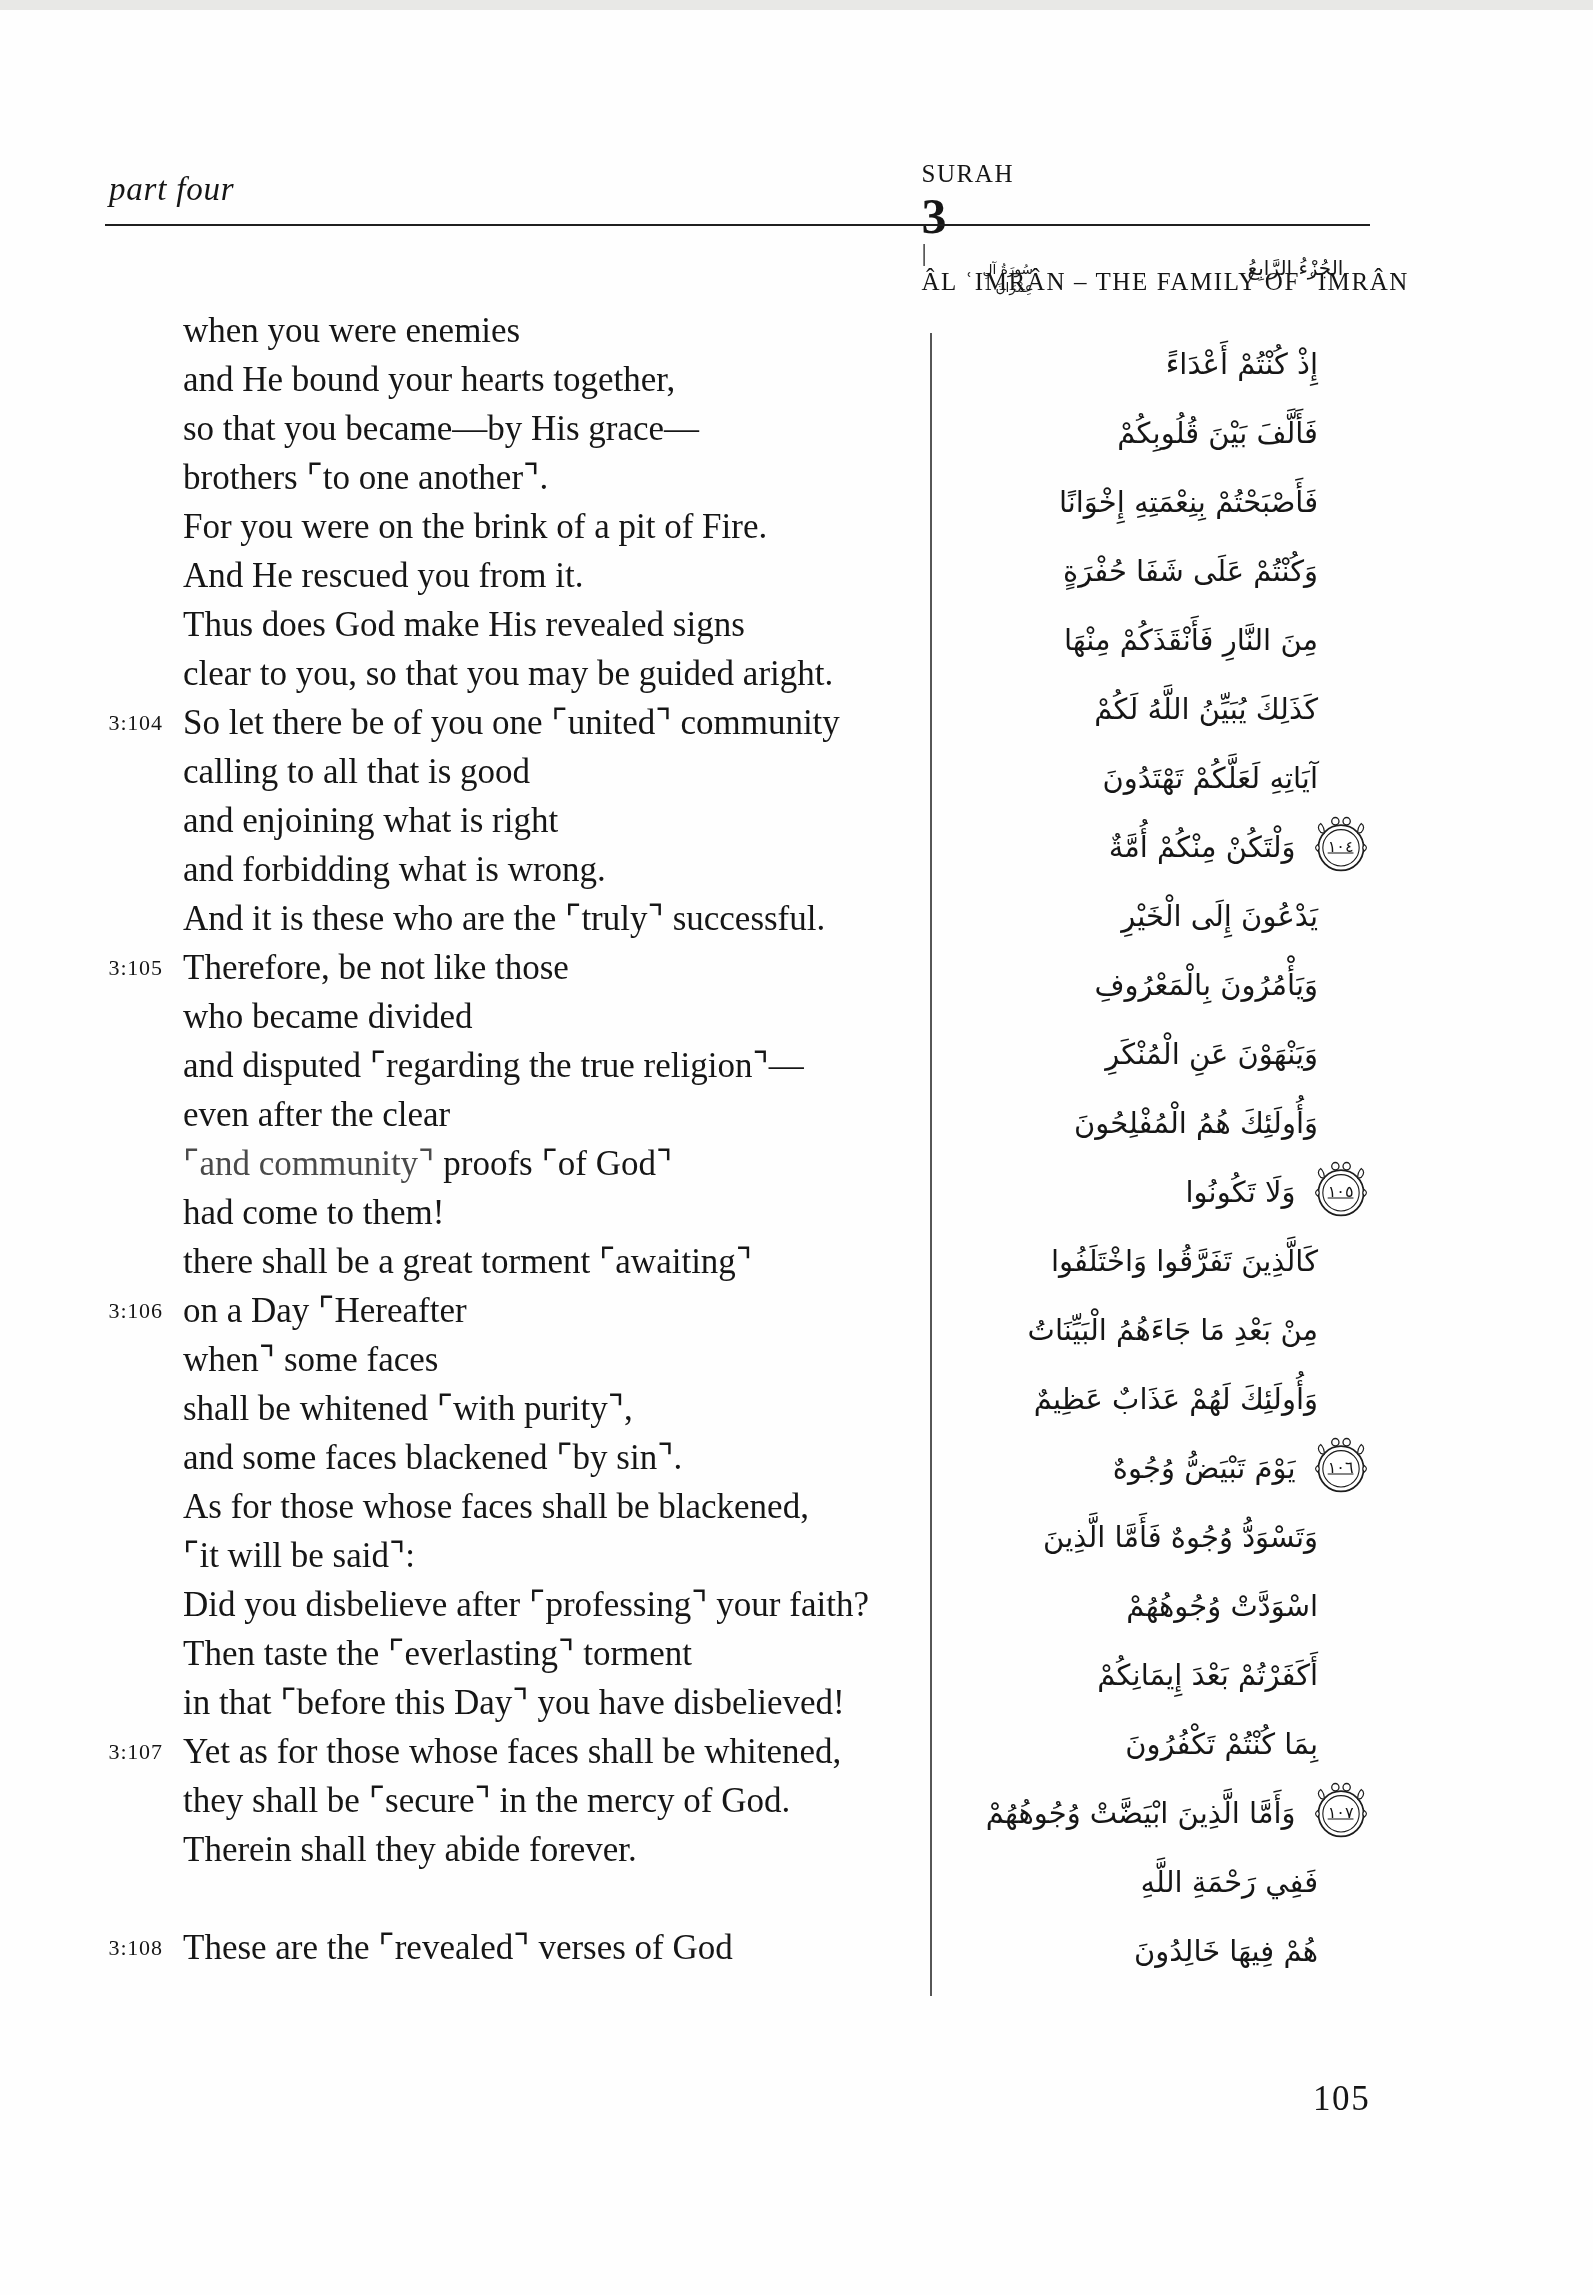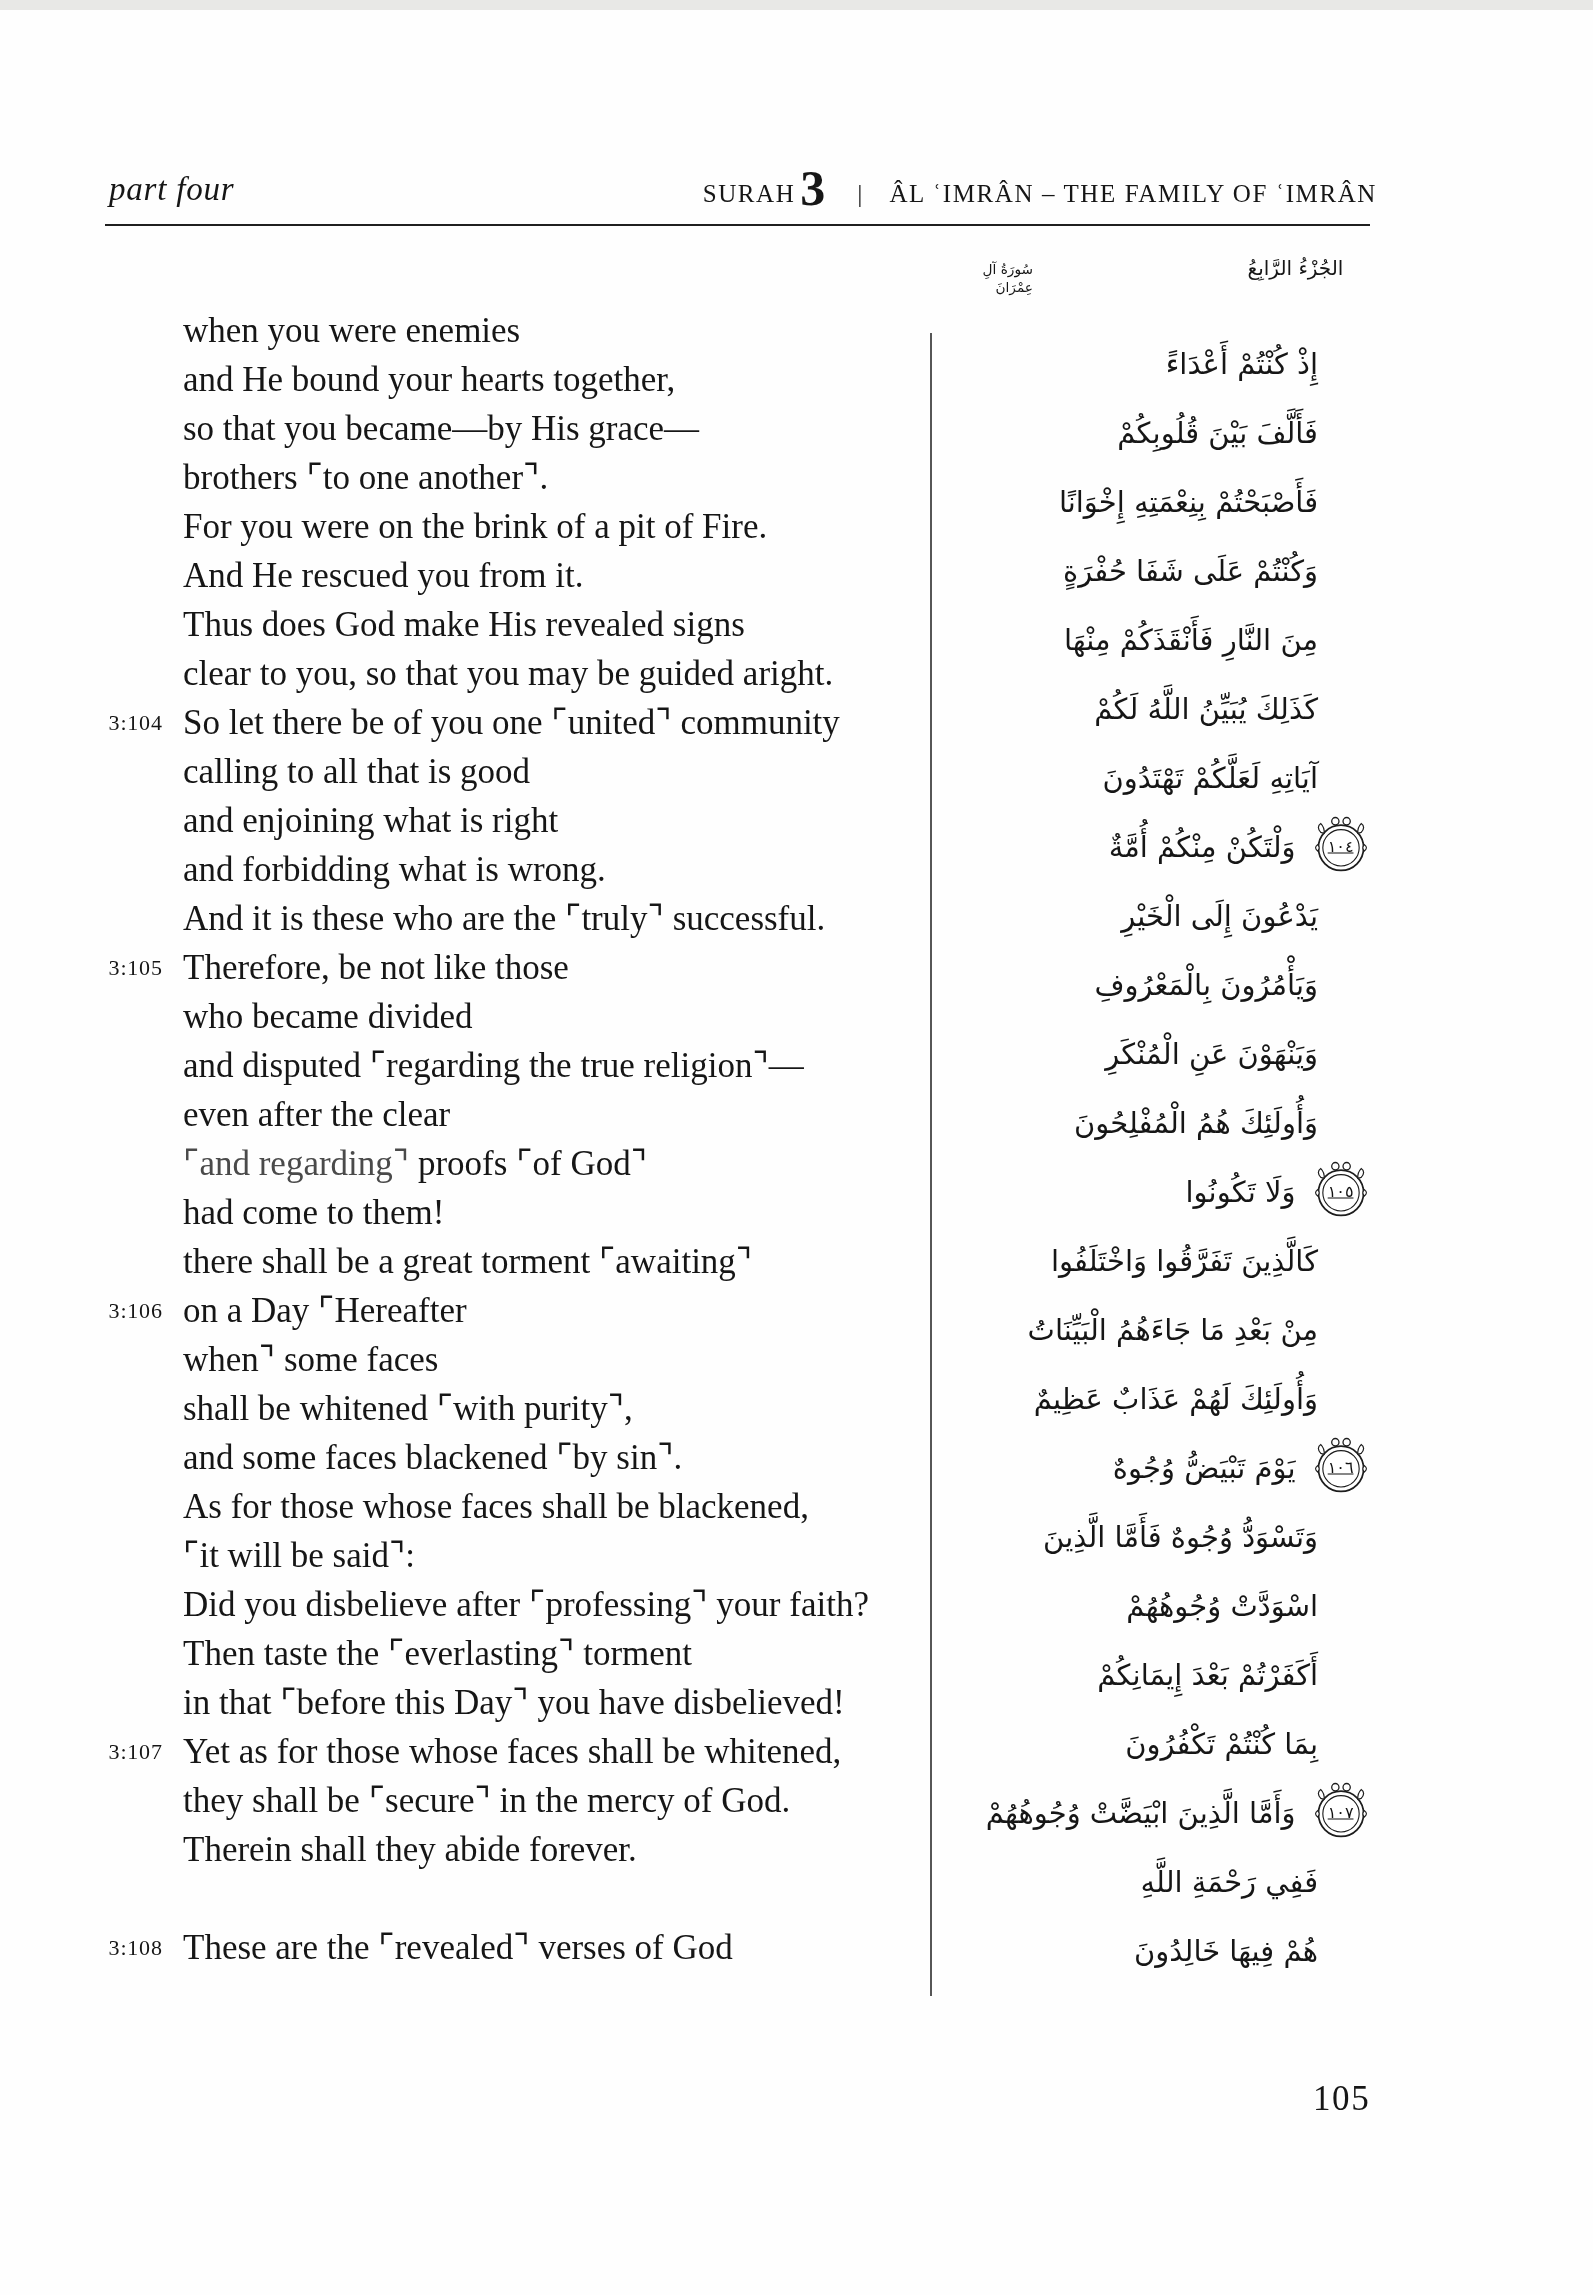--- a/index.html
+++ b/index.html
@@ -12,21 +12,21 @@
     font-family:"Liberation Serif","DejaVu Sans",serif;
     overflow:hidden;
   }
   
   .part-label {
     position:absolute; left:109px; top:161px;
     font-style:italic; font-size:33px; letter-spacing:0.8px;
   }
   .surah-header {
     position:absolute; right:216px; top:150px;
-    display:flex; align-items:baseline; white-space:nowrap;
+    display:flex; align-items:baseline; white-space:nowrap;flex-direction:column;
   }
   .surah-word { font-size:25px; letter-spacing:1.6px; }
   .surah-number { font-size:50px; font-weight:bold; line-height:1; margin-left:4.8px; position:relative; top:3.2px; }
   .header-separator { font-size:26px; font-weight:300; margin:0 27px 0 32px; color:#222; }
   .surah-title { font-size:25px; letter-spacing:1.6px; }
   .header-rule {
     position:absolute; left:105px; top:214px;
     width:1265px; height:2.4px; background:#1f1f1f;
   }
   
@@ -120,21 +120,21 @@
     <div class="eline"><span class="vnum"></span><span>clear to you, so that you may be guided aright.</span></div>
     <div class="eline"><span class="vnum">3:104</span><span>So let there be of you one ⌜united⌝ community</span></div>
     <div class="eline"><span class="vnum"></span><span>calling to all that is good</span></div>
     <div class="eline"><span class="vnum"></span><span>and enjoining what is right</span></div>
     <div class="eline"><span class="vnum"></span><span>and forbidding what is wrong.</span></div>
     <div class="eline"><span class="vnum"></span><span>And it is these who are the ⌜truly⌝ successful.</span></div>
     <div class="eline"><span class="vnum">3:105</span><span>Therefore, be not like those</span></div>
     <div class="eline"><span class="vnum"></span><span>who became divided</span></div>
     <div class="eline"><span class="vnum"></span><span>and disputed ⌜regarding the true religion⌝—</span></div>
     <div class="eline"><span class="vnum"></span><span>even after the clear</span></div>
-    <div class="eline"><span class="vnum"></span><span class="etext-light">⌜and regarding⌝ </span><span>proofs ⌜of God⌝</span></div>
+    <div class="eline"><span class="vnum"></span><span class="etext-light">⌜and community⌝ </span><span>proofs ⌜of God⌝</span></div>
     <div class="eline"><span class="vnum"></span><span>had come to them!</span></div>
     <div class="eline"><span class="vnum"></span><span>there shall be a great torment ⌜awaiting⌝</span></div>
     <div class="eline"><span class="vnum">3:106</span><span>on a Day ⌜Hereafter</span></div>
     <div class="eline"><span class="vnum"></span><span>when⌝ some faces</span></div>
     <div class="eline"><span class="vnum"></span><span>shall be whitened ⌜with purity⌝,</span></div>
     <div class="eline"><span class="vnum"></span><span>and some faces blackened ⌜by sin⌝.</span></div>
     <div class="eline"><span class="vnum"></span><span>As for those whose faces shall be blackened,</span></div>
     <div class="eline"><span class="vnum"></span><span>⌜it will be said⌝:</span></div>
     <div class="eline"><span class="vnum"></span><span>Did you disbelieve after ⌜professing⌝ your faith?</span></div>
     <div class="eline"><span class="vnum"></span><span>Then taste the ⌜everlasting⌝ torment</span></div>

